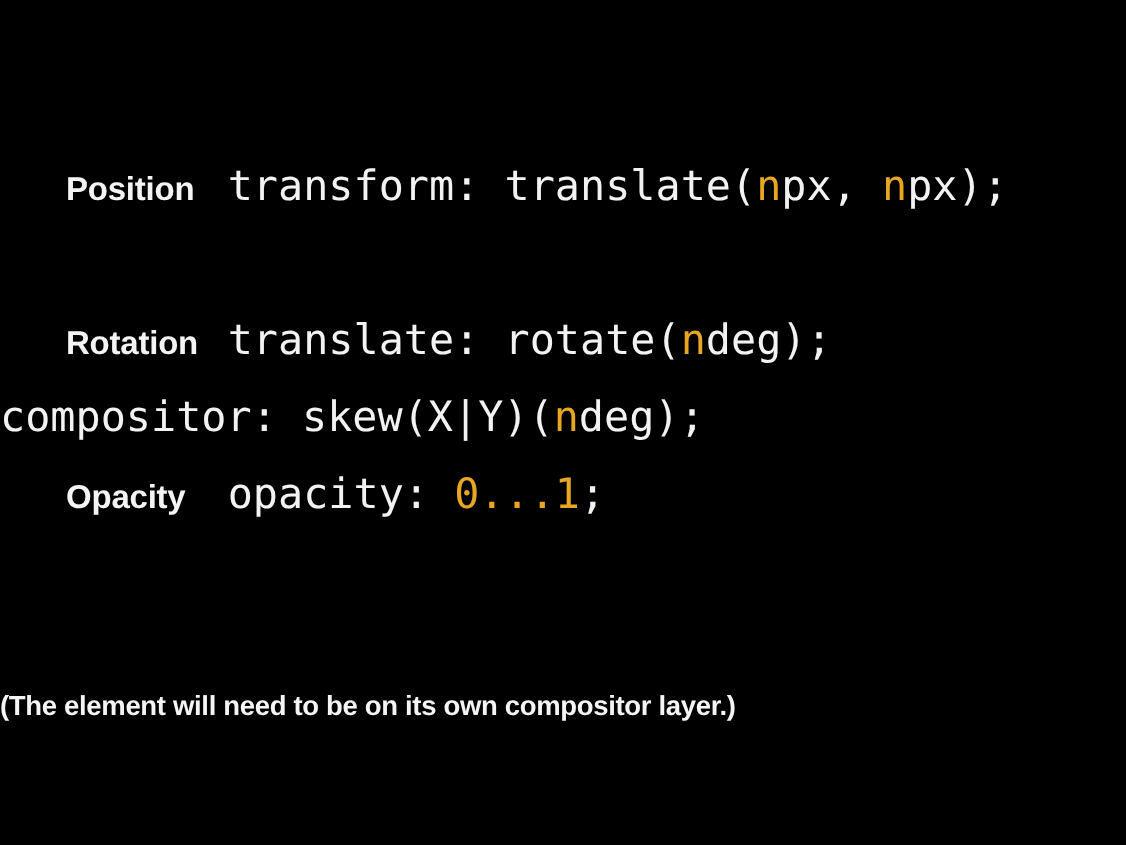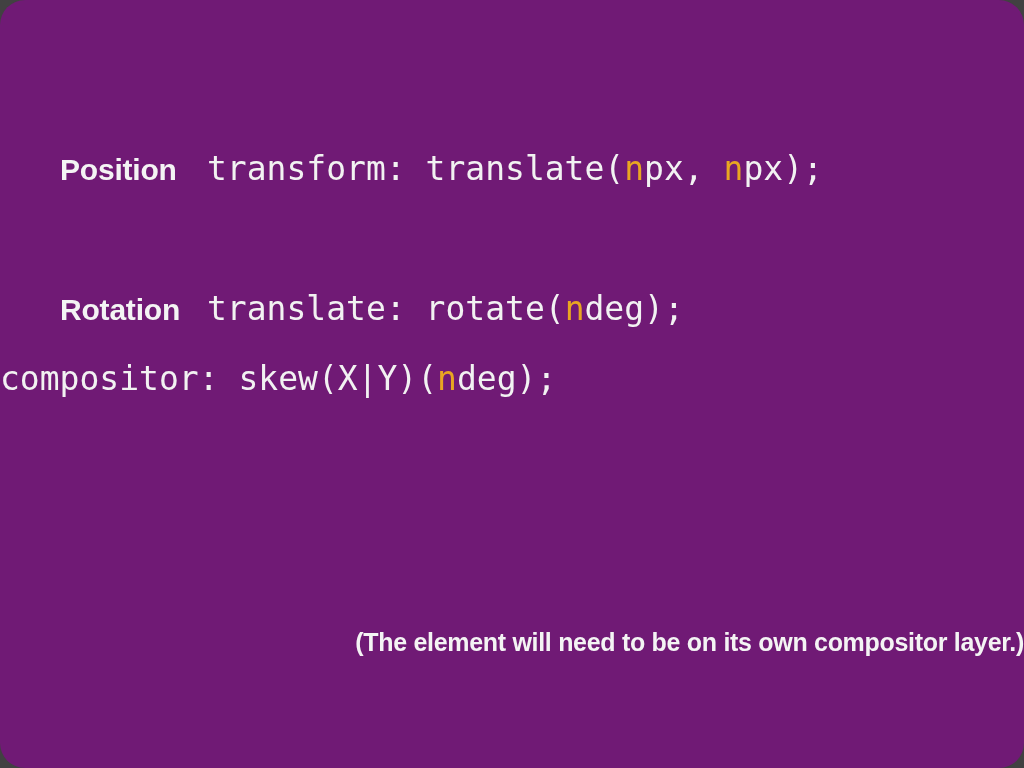--- a/index.html
+++ b/index.html
@@ -12,23 +12,22 @@
     height: 768px;
     overflow: hidden;
     font-family: "Liberation Sans", sans-serif;
     -webkit-font-smoothing: antialiased;
   }
 
   #slide {
     position: relative;
     width: 1024px;
     height: 768px;
-    background: #701a75;
+    background: #000000;
     box-sizing: border-box;
-    border-radius: 25px;
   }
 
   
   #property-table {
     position: absolute;
     left: 0;
     top: 134px;
     width: 1024px;
   }
 
@@ -48,38 +47,38 @@
     font-size: 30px;
     line-height: 70px;
     color: #F4F4F4;
     letter-spacing: -0.2px;
     white-space: nowrap;
   }
 
   .property-code {
     flex: 1 1 auto;
     font-family: "DejaVu Sans Mono", monospace;
-    font-size: 33px;
+    font-size: 38px;
     line-height: 70px;
     color: #F2F2F2;
     letter-spacing: 0px;
     white-space: pre;
   }
 
   .tok-var {
     color: #E9A621;
   }
 
   
   #footnote {
     position: absolute;
     left: 0;
     top: 620px;
     width: 1024px;
-    text-align: right;
+    text-align: left;
     font-family: "Liberation Sans Narrow", "Liberation Sans", sans-serif;
     font-weight: bold;
     font-size: 25px;
     line-height: 44px;
     color: #F4F4F4;
     letter-spacing: -0.3px;
     white-space: nowrap;
   }
 </style>
 </head>
@@ -94,17 +93,21 @@
       </div>
       <div class="property-row">
       </div>
       <div class="property-row">
         <div class="property-label">Rotation</div>
         <div class="property-code"><span>translate: rotate(</span><span class="tok-var">n</span><span>deg);</span></div>
       </div>
       <div class="property-row">
         <div class="property-code"><span>compositor: skew(X|Y)(</span><span class="tok-var">n</span><span>deg);</span></div>
       </div>
+      <div class="property-row">
+        <div class="property-label">Opacity</div>
+        <div class="property-code"><span>opacity: </span><span class="tok-var">0...1</span><span>;</span></div>
+      </div>
     </div>
 
   <div id="footnote">(The element will need to be on its own compositor layer.)</div>
 
 </div>
 
 </body></html>

